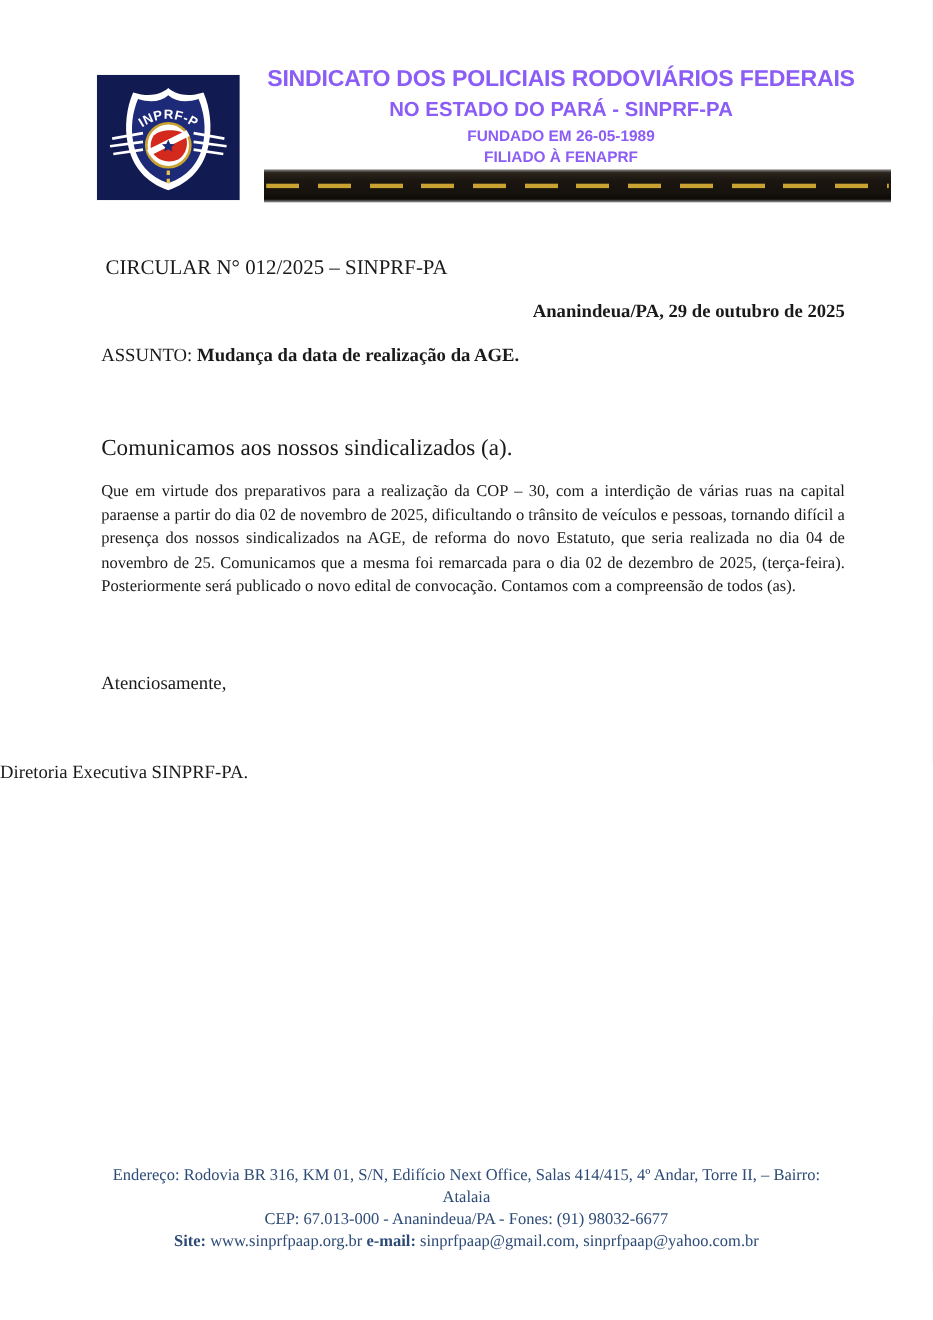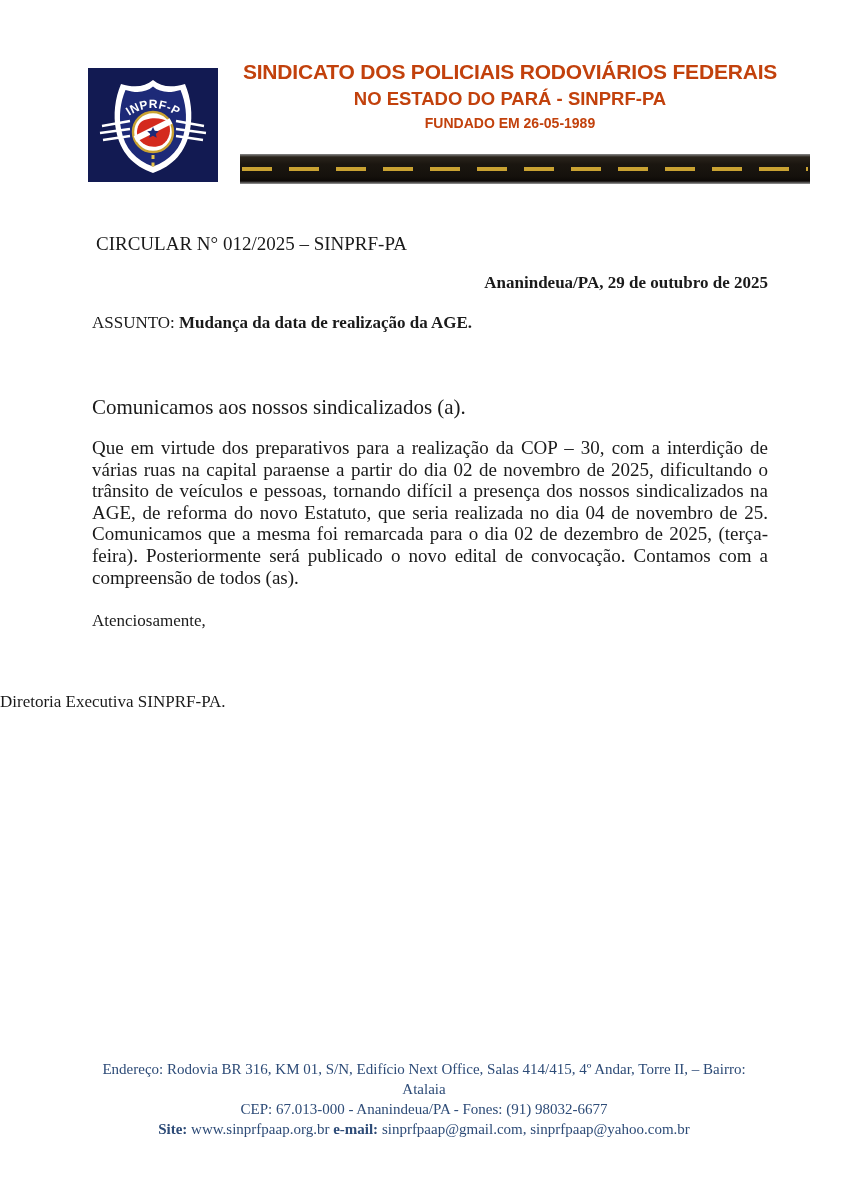--- a/index.html
+++ b/index.html
@@ -18,21 +18,21 @@
   .logo {
     position:absolute; left:88px; top:68px;
     width:130px; height:114px;
   }
   .logo svg { display:block; width:100%; height:100%; }
 
   .header-text {
     position:absolute; left:228px; top:60px; width:564px;
     text-align:center;
     font-family:"Liberation Sans", sans-serif;
-    color:#c2410c;
+    color:#8b5cf6;
     font-weight:bold;
     line-height:1.18;
   }
   .org1 { font-size:21px; letter-spacing:-0.2px; white-space:nowrap; }
   .org2 { font-size:18.5px; margin-top:3px; }
   .founded { font-size:14px; margin-top:5px; }
   .affil   { font-size:14px; margin-top:3px; }
 
   .road-strip {
     position:absolute; left:240px; top:154px; width:570px; height:30px;
@@ -44,21 +44,21 @@
   }
 
   
   .circular  { position:absolute; left:96px;  top:233px; font-size:19px; }
   .dateline  { position:absolute; right:80px; top:273px; font-size:17px; font-weight:bold; }
   .subject   { position:absolute; left:92px;  top:313px; font-size:17px; }
   .subject b { font-weight:bold; }
   .greeting  { position:absolute; left:92px;  top:395px; font-size:21px; }
   .paragraph {
     position:absolute; left:92px; top:437px; width:676px;
-    font-size:19px; line-height:21.6px;
+    font-size:15px; line-height:21.6px;
     text-align:justify;
   }
   .closing   { position:absolute; left:92px; top:611px; font-size:17px; }
   .signature { position:absolute; left:0; top:692px; width:848px; text-align:left; font-size:17px; }
 
   
   .footer {
     position:absolute; left:40px; top:1059px; width:768px;
     text-align:center;
     color:#2d4b77;
@@ -99,20 +99,21 @@
         <path d="M65,59 L66.8,62.8 L70.8,63.2 L67.8,65.9 L68.7,69.8 L65,67.7 L61.3,69.8 L62.2,65.9 L59.2,63.2 L63.2,62.8 Z" fill="#1d2a78"></path>
 
         <line x1="65" y1="87" x2="65" y2="102" stroke="#e6c34a" stroke-width="3" stroke-dasharray="4 3.5"></line>
       </svg>
     </div>
 
     <div class="header-text">
       <div class="org1">SINDICATO DOS POLICIAIS RODOVIÁRIOS FEDERAIS</div>
       <div class="org2">NO ESTADO DO PARÁ - SINPRF-PA</div>
       <div class="founded">FUNDADO EM 26-05-1989</div>
+      <div class="affil">FILIADO À FENAPRF</div>
     </div>
 
     <div class="road-strip">
       <div class="road-line"></div>
     </div>
   </header>
 
   <main>
     <div class="circular">CIRCULAR N° 012/2025 – SINPRF-PA</div>
 

